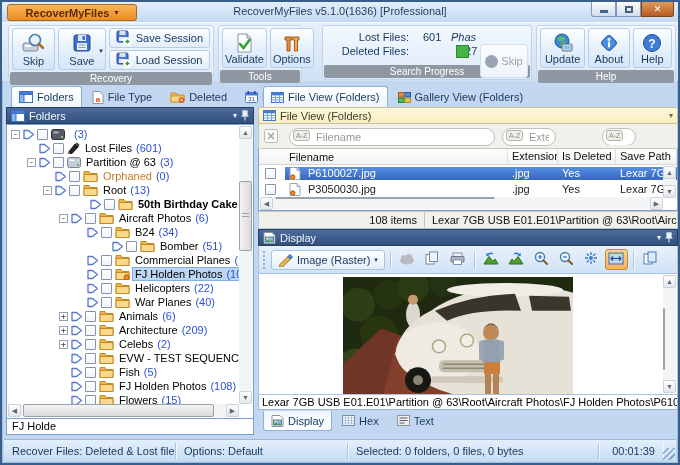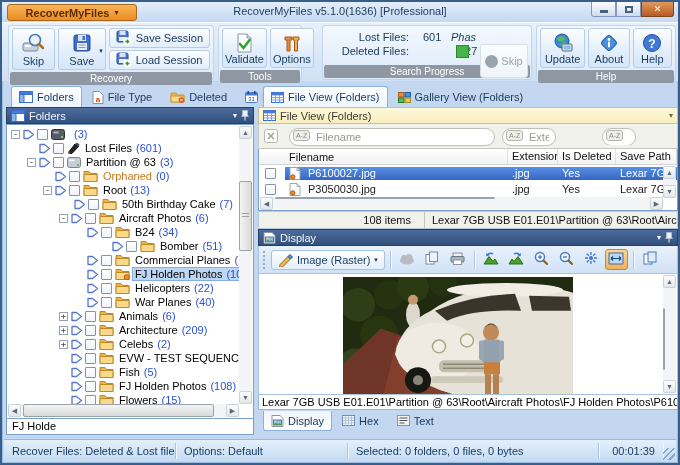--- a/index.html
+++ b/index.html
@@ -99,21 +99,21 @@
   .c-del{width:58px;flex:none;overflow:hidden;white-space:nowrap;}
   .c-path{flex:1;overflow:hidden;white-space:nowrap;}
   .frow{display:flex;height:16px;font-size:11px;align-items:center;}
   .fcb-cell{width:26px;flex:none;display:flex;align-items:center;justify-content:center;}
   .rowmain{flex:1;display:flex;align-items:center;color:#1a1a1a;margin-right:13px;}
   .rowmain>span{padding:0 4px;}
   .rowmain.sel{background:linear-gradient(#5690e4,#3566c2);color:#fff;}
   .list-vsb{position:absolute;right:1px;top:17px;height:32px;width:13px;background:#f3f4f6;display:flex;flex-direction:column;justify-content:space-between;}
   .list-hsb{position:absolute;left:1px;right:14px;bottom:1px;height:12px;background:#f3f4f6;display:flex;}
   .items-row{height:18px;flex:none;background:#f1f1ec;border:1px solid #b8c8dc;border-top:1px solid #c8c8c0;display:flex;align-items:center;font-size:11px;color:#101010;}
-  .items-count{width:166px;flex:none;text-align:right;padding-right:13px;border-right:1px solid #c4c4bc;height:100%;line-height:17px;}
+  .items-count{width:166px;flex:none;text-align:right;padding-right:7px;border-right:1px solid #c4c4bc;height:100%;line-height:17px;}
   .cur-path{flex:1;padding-left:7px;overflow:hidden;white-space:nowrap;}
   
   .disp-toolbar{height:28px;flex:none;background:linear-gradient(#e8f1fb,#d0e2f6);border:1px solid #a9c2e0;border-top:none;display:flex;align-items:center;padding:0 3px;gap:2px;}
   .tgrip{width:3px;height:18px;border-left:2px dotted #93acc9;margin:0 3px 0 1px;}
   .mode-btn{height:20px;display:flex;align-items:center;gap:4px;padding:8px 6px;background:linear-gradient(#ffffff,#e2eefb);border:1px solid #a8c2e0;border-radius:3px;font-size:11px;color:#17375e;}
   .mode-btn .caret{font-size:7px;}
   .tbtn{width:23px;height:21px;display:flex;align-items:center;justify-content:center;border:1px solid transparent;border-radius:3px;}
   .tbtn.active{background:linear-gradient(#fbd694,#f2b35c);border-color:#c08b32;}
   .tsep{width:1px;height:18px;background:#b0c5de;box-shadow:1px 0 0 #f6fafd;margin:0 3px;}
   .image-area{flex:1;background:#fff;border:1px solid #a9c2e0;border-top:none;position:relative;overflow:hidden;}
@@ -450,21 +450,21 @@
               <svg width="15" height="12">
                 <path d="M1 1.5 h5 l1.5 2 H14 v8 H1z" fill="#eeb44e" stroke="#c08a20"></path>
                 <path d="M1 4.5 h13 v7 H1z" fill="#fbd88c" stroke="#c08a20"></path>
               </svg>
             </span>
             <span class="lblwrap">
               <span class="tlabel">Root</span>
               <span class="tcount">(13)</span>
             </span>
           </div>
-          <div class="trow" style="padding-left: 54px;">
+          <div class="trow" style="padding-left: 70px; font-weight: bold;">
             <span class="exp none"></span>
             <span class="tarrow">
               <svg width="12" height="11">
                 <path d="M1 1.5 h4.5 L10.5 5.5 L5.5 9.5 H1z" fill="#fdfdfd" stroke="#5577cc" stroke-width="1.3" stroke-linejoin="round"></path>
               </svg>
             </span>
             <span class="cb"></span>
             <span class="nicon">
               <svg width="15" height="12">
                 <path d="M1 1.5 h5 l1.5 2 H14 v8 H1z" fill="#eeb44e" stroke="#c08a20"></path>

